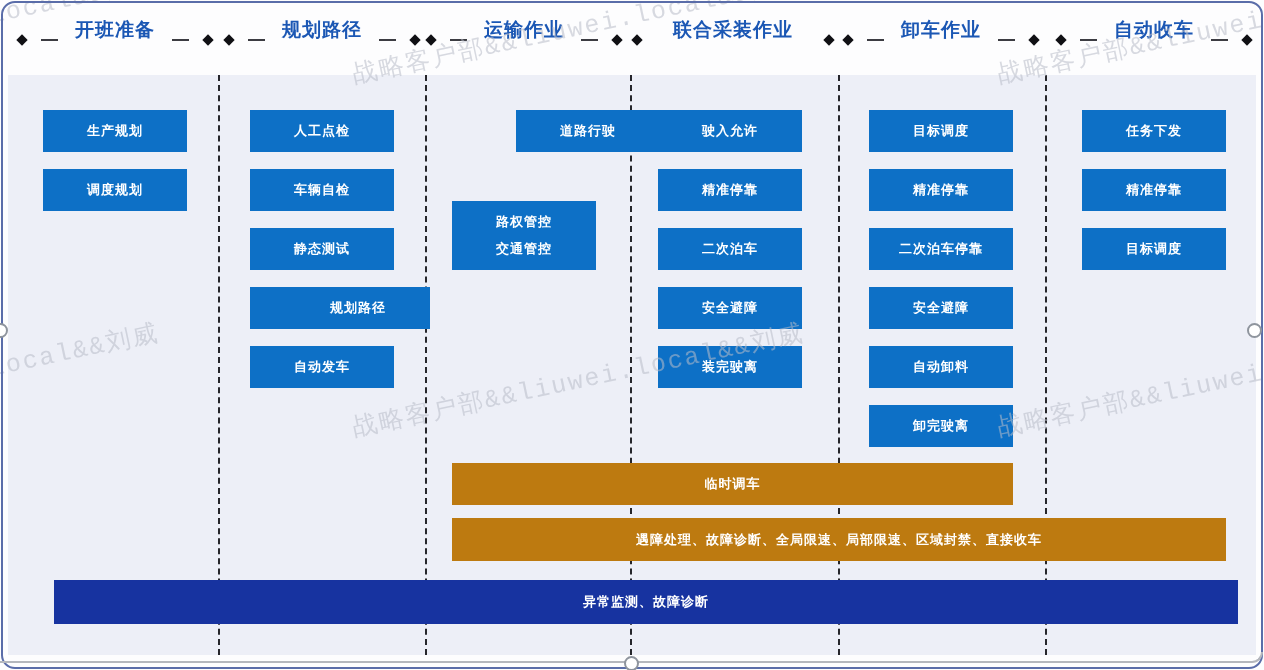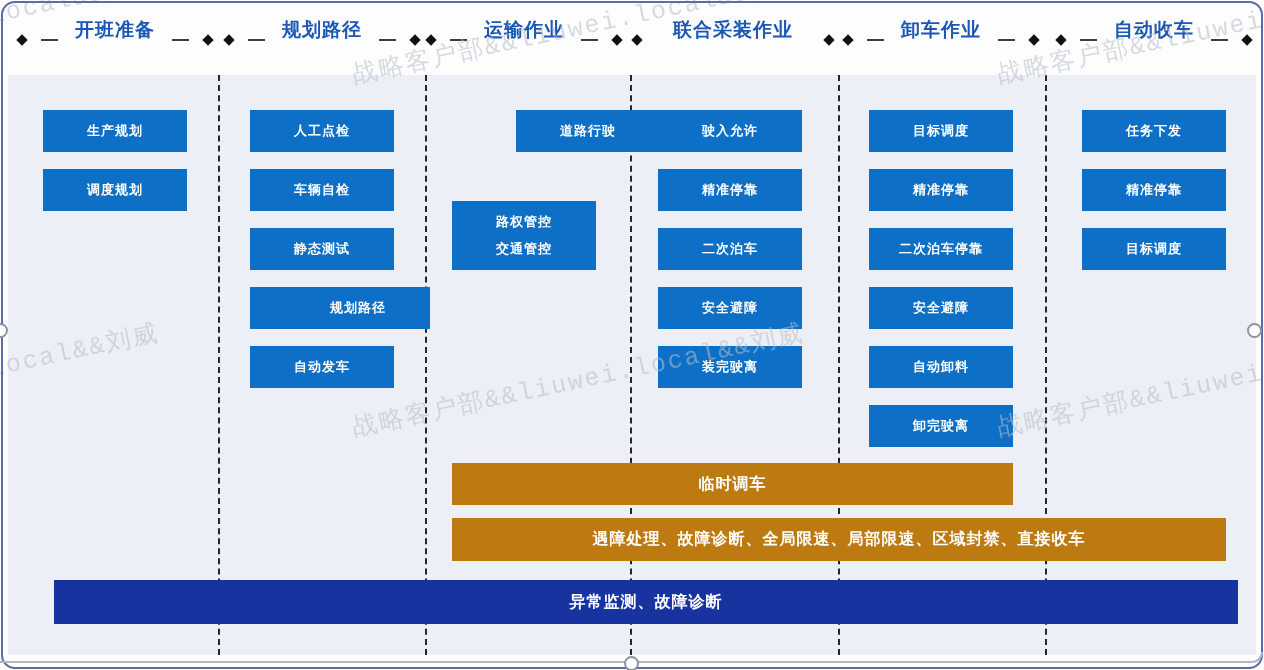--- a/index.html
+++ b/index.html
@@ -21,21 +21,21 @@
   .hdr .dia{width:8px;height:8px;background:#101014;transform:rotate(45deg);flex:0 0 auto;margin-top:12px;}
   .hdr .lbl{font-size:19px;font-weight:bold;color:var(--hdrtxt,#1b57b4);letter-spacing:1px;white-space:nowrap;
             margin-bottom:8px;padding:0 2px;}
 
   
   .box{position:absolute;width:144px;height:42px;background:var(--box,#0d70c6);color:#fff;font-weight:bold;
        font-size:13px;letter-spacing:1px;display:flex;align-items:center;justify-content:center;z-index:10;
        white-space:nowrap;}
 
   
-  .bar{position:absolute;color:#fff;font-weight:bold;font-size:16px;letter-spacing:1px;display:flex;
+  .bar{position:absolute;color:#fff;font-weight:bold;font-size:13px;letter-spacing:1px;display:flex;
        align-items:center;justify-content:center;z-index:10;white-space:nowrap;}
   .bar.orange{background:var(--orange,#bd7a10);}
   .bar.navy{background:var(--navy,#1733a0);}
 
   
   .wm{position:absolute;font-family:"Liberation Mono",monospace;font-size:25px;line-height:30px;
       color:var(--wmcol,#b9bdc9);opacity:.55;transform:rotate(-12deg);transform-origin:left center;
       white-space:nowrap;letter-spacing:2px;z-index:40;pointer-events:none;}
 
   

